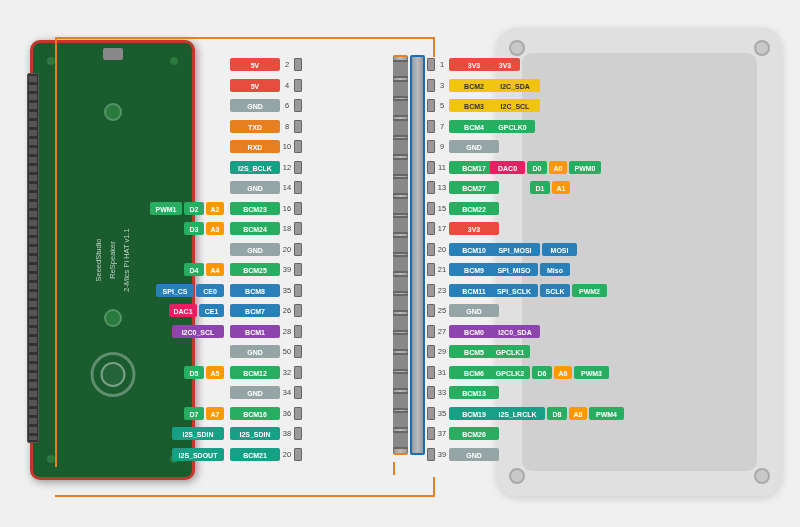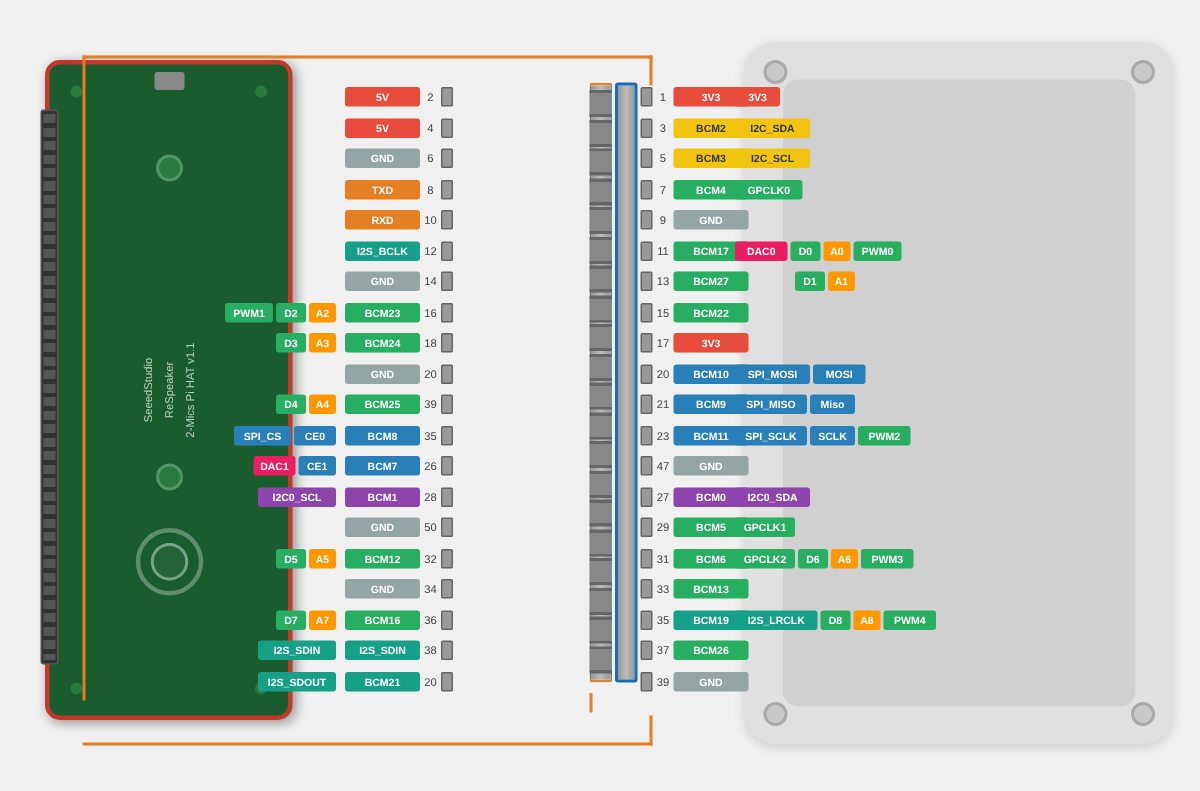--- a/index.html
+++ b/index.html
@@ -373,21 +373,21 @@
       <span class="num">21</span>
       <span class="lbl blue" style="width:50px;">BCM9</span>
     </div>
     <div class="row-item">
       <span class="dot"></span>
       <span class="num">23</span>
       <span class="lbl blue" style="width:50px;">BCM11</span>
     </div>
     <div class="row-item">
       <span class="dot"></span>
-      <span class="num">47</span>
+      <span class="num">25</span>
       <span class="lbl gray" style="width:50px;">GND</span>
     </div>
     <div class="row-item">
       <span class="dot"></span>
       <span class="num">27</span>
       <span class="lbl purple" style="width:50px;">BCM0</span>
     </div>
     <div class="row-item">
       <span class="dot"></span>
       <span class="num">29</span>

